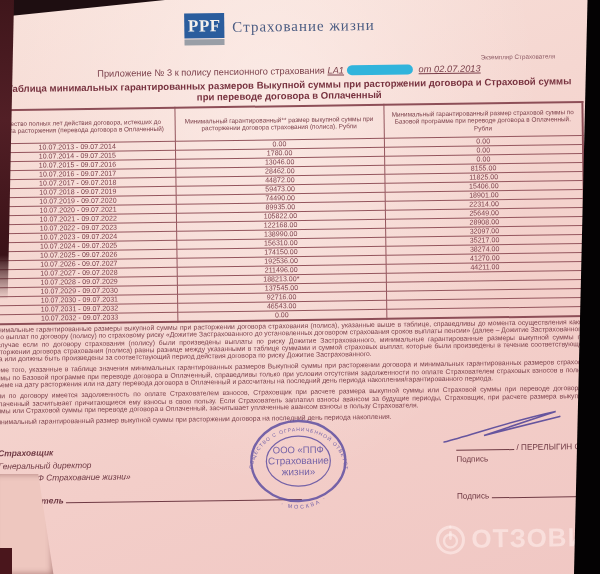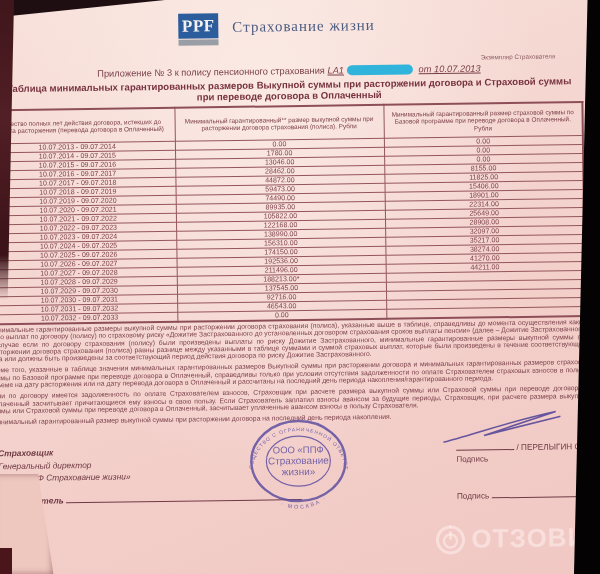--- a/index.html
+++ b/index.html
@@ -8,21 +8,21 @@
          box-shadow:inset 0 0 60px rgba(40,8,14,.3);}
   
   .paper{position:absolute;left:-14px;top:-8px;width:632px;height:600px;
          transform:rotate(-0.8deg);
          background:
            radial-gradient(ellipse at 45% 18%, rgba(255,246,242,.55), rgba(255,255,255,0) 55%),
            linear-gradient(160deg,#f8e1da 0%,#f5d7d1 35%,#f3cec9 65%,#f0c7c3 100%);
          color:#7a434c;}
   .abs{position:absolute;}
   
-  .logo{left:196px;top:20px;width:40px;}
+  .logo{left:202px;top:20px;width:40px;}
   .logo-box{width:40px;height:25px;background:#2b5d9d;color:#f4f0ec;
             font-family:"Liberation Serif",serif;font-weight:bold;font-size:17px;
             display:flex;align-items:center;justify-content:center;letter-spacing:.5px;}
   .logo-bar{width:40px;height:6px;background:#999ea6;margin-top:1px;}
   .brand{left:250px;top:26px;font-family:"Liberation Serif",serif;font-size:15px;
          color:#4c5d83;letter-spacing:1px;}
   .copy-label{left:498px;top:64px;font-size:6.3px;color:#8c5a64;}
   .appendix{left:0;top:74px;width:612px;text-align:center;font-size:9.3px;color:#7a3f4a;}
   .appendix i{font-style:italic;text-decoration:underline;}
   .redact{display:inline-block;width:66px;height:10px;border-radius:5px;
@@ -83,21 +83,21 @@
     <div class="abs logo">
       <div class="logo-box">PPF</div>
       <div class="logo-bar"></div>
     </div>
     <div class="abs brand">Страхование жизни</div>
     <div class="abs copy-label">Экземпляр Страхователя</div>
 
     <div class="abs appendix">
       <span>Приложение № 3 к полису пенсионного страхования</span>
       <i>LA1</i><span class="redact"></span>
-      <i>от 10.07.2013</i>
+      <i>от 02.07.2013</i>
     </div>
 
     <div class="abs doc-title">
       <div>Таблица минимальных гарантированных размеров Выкупной суммы при расторжении договора и Страховой суммы</div>
       <div>при переводе договора в Оплаченный</div>
     </div>
 
     <table class="tbl">
       <colgroup>
           <col class="c1">

